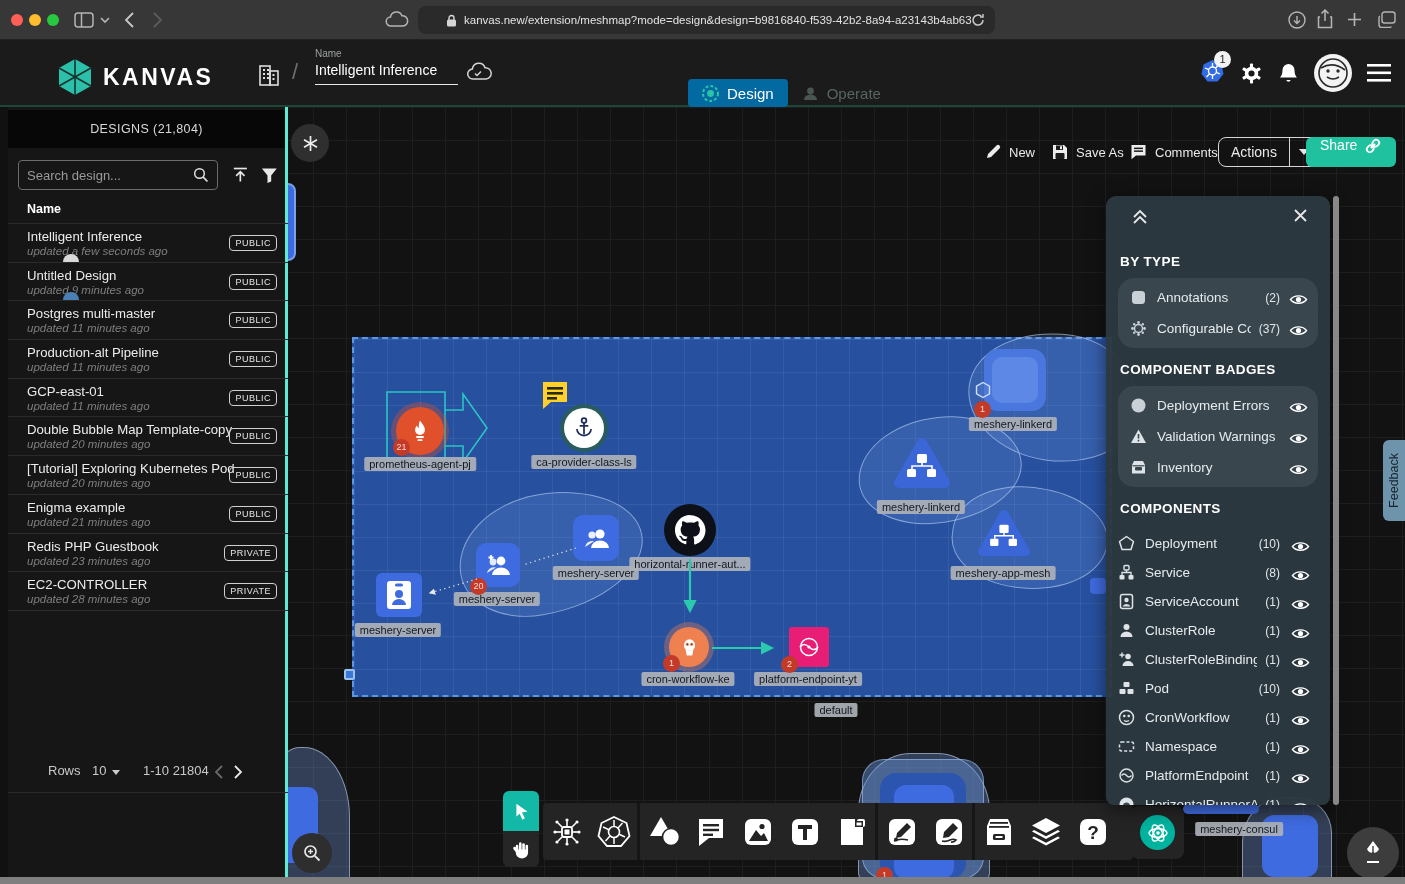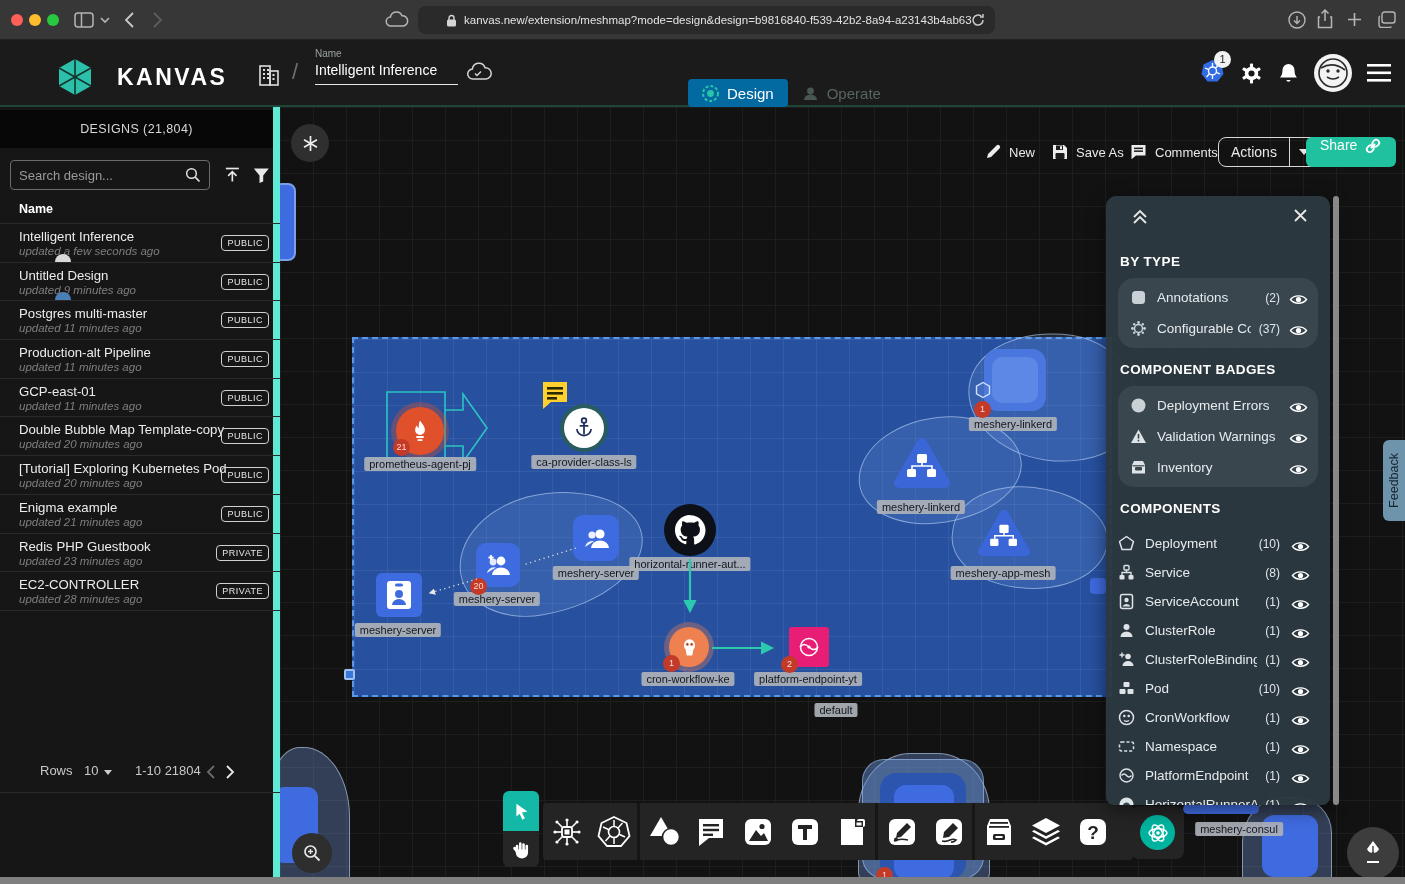--- a/index.html
+++ b/index.html
@@ -5,32 +5,32 @@
 * { margin:0; padding:0; box-sizing:border-box; }
 html,body { width:1405px; height:884px; overflow:hidden; background:#111; font-family:"Liberation Sans",sans-serif; }
 
 #chrome { position:absolute; left:0; top:0; width:1405px; height:40px; background:#373737; border-bottom:1px solid #222; z-index:50; }
 .light { position:absolute; top:14px; width:12px; height:12px; border-radius:50%; }
 .cicon { position:absolute; top:8px; color:#b5b5b5; }
 #urlbar { position:absolute; left:418px; top:6px; width:577px; height:28px; background:#2a2a2a; border-radius:8px; color:#e3e3e3; font-size:11.5px; line-height:28px; white-space:nowrap; overflow:hidden; }
 #urltext { letter-spacing:0; }
 
 #appheader { position:absolute; left:0; top:40px; width:1405px; height:67px; background:#1b1b1b; border-bottom:2px solid #1d4538; z-index:49; }
-#logo { position:absolute; left:56px; top:17px; display:flex; align-items:center; gap:23px; }
+#logo { position:absolute; left:56px; top:17px; display:flex; align-items:center; gap:9px; }
 #logo .word { color:#fff; font-size:23px; font-weight:bold; letter-spacing:2.5px; }
 #namefield { position:absolute; left:315px; top:8px; width:143px; }
 #namefield .lbl { color:#9aa4a0; font-size:10px; }
 #namefield .val { color:#fff; font-size:14px; margin-top:3px; padding-bottom:6px; border-bottom:1px solid #e8e8e8; }
 #modetabs { position:absolute; left:688px; top:39px; display:flex; height:28px; }
 .modetab { display:flex; align-items:center; gap:8px; padding:0 14px; font-size:15px; border-radius:4px; }
 .modetab.active { background:#0369a1; color:#fff; }
 .modetab.inactive { color:#57655f; }
 #hdr-right { position:absolute; right:14px; top:14px; display:flex; align-items:center; gap:15px; }
 
-#sidebar { position:absolute; left:0; top:107px; width:280px; height:770px; background:#161616; z-index:40; border-right:7px solid #5eead4; }
+#sidebar { position:absolute; left:8px; top:107px; width:280px; height:770px; background:#161616; z-index:40; border-right:3px solid #5eead4; }
 #sb-title { height:38px; margin-top:3px; background:#070707; color:#d8d8d8; font-size:12.5px; text-align:center; line-height:38px; letter-spacing:.4px; }
 #searchrow { position:absolute; left:10px; top:52px; width:260px; height:32px; display:flex; align-items:center; }
 #searchbox { width:214px; height:30px; border:1px solid #6b6b6b; border-radius:4px; color:#9a9a9a; font-size:13px; display:flex; align-items:center; padding:0 8px; }
 #searchbox span { flex:1; }
 #colname { position:absolute; left:19px; top:95px; color:#fff; font-size:12.5px; font-weight:bold; }
 #designrows { position:absolute; left:0; top:116px; width:280px; }
 .drow { position:relative; height:38.7px; border-top:1px solid #2a2a2a; overflow:hidden; }
 .drow .nm { position:absolute; left:19px; top:5px; color:#ececec; font-size:13.2px; white-space:nowrap; }
 .drow .up { position:absolute; left:19px; top:21px; color:#7e7e7e; font-size:11.5px; font-style:italic; }
 .drow .vis { position:absolute; right:11px; top:11px; border:1px solid #d0d0d0; border-radius:4px; color:#e6e6e6; font-size:9px; letter-spacing:.5px; padding:2px 5px; }

